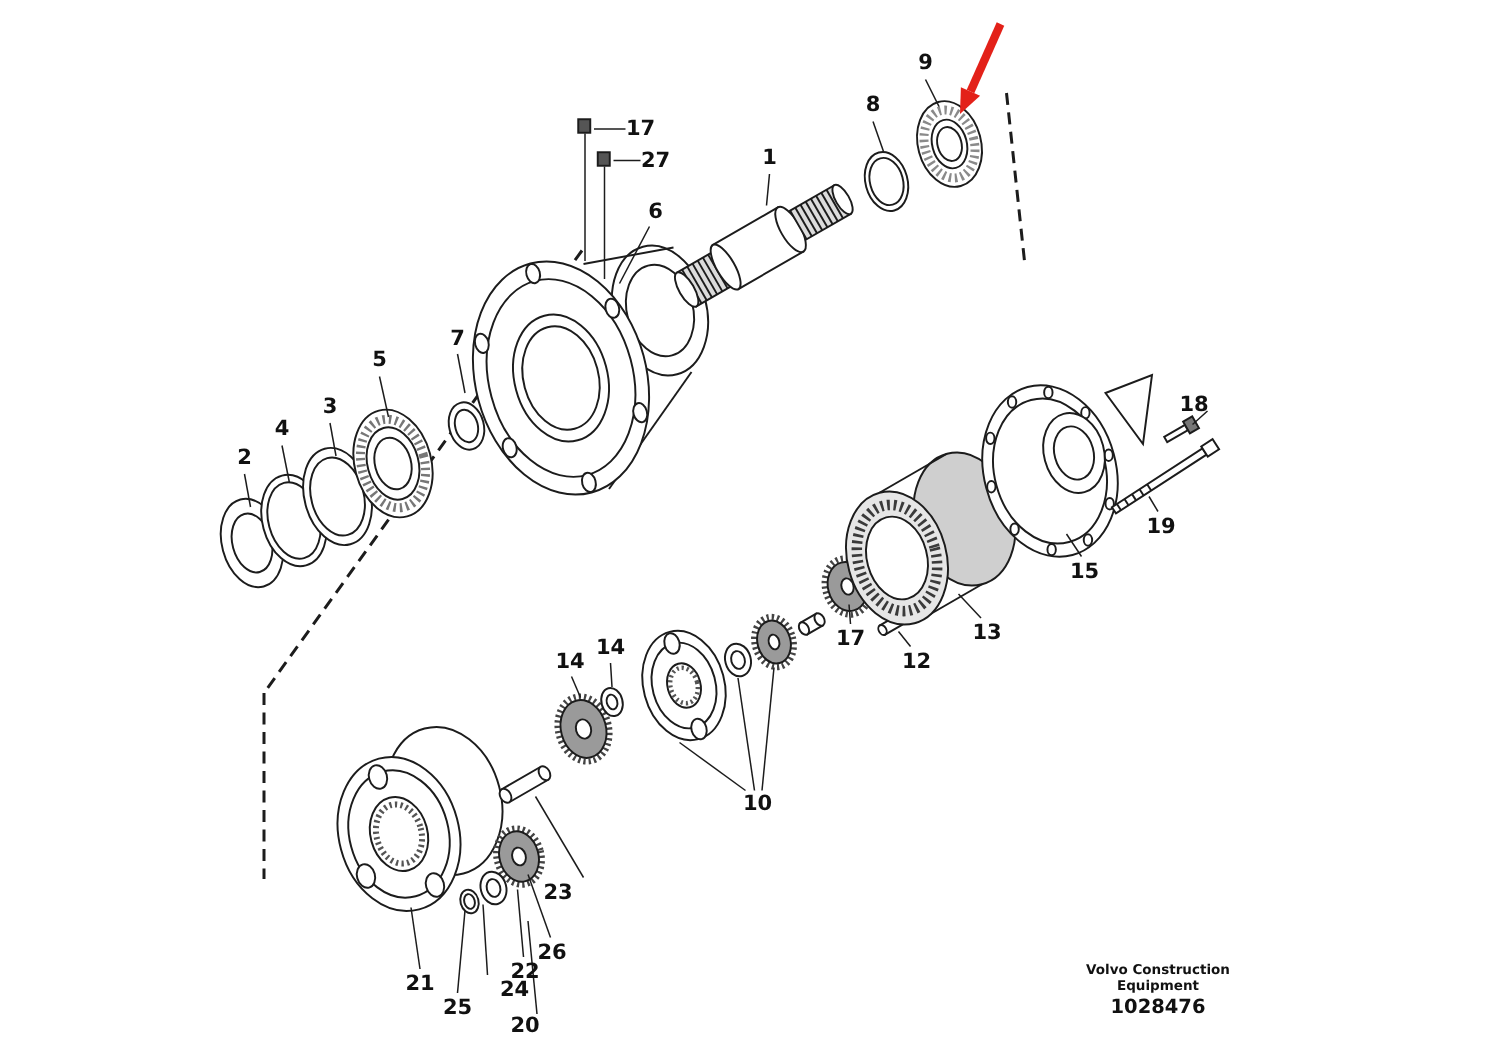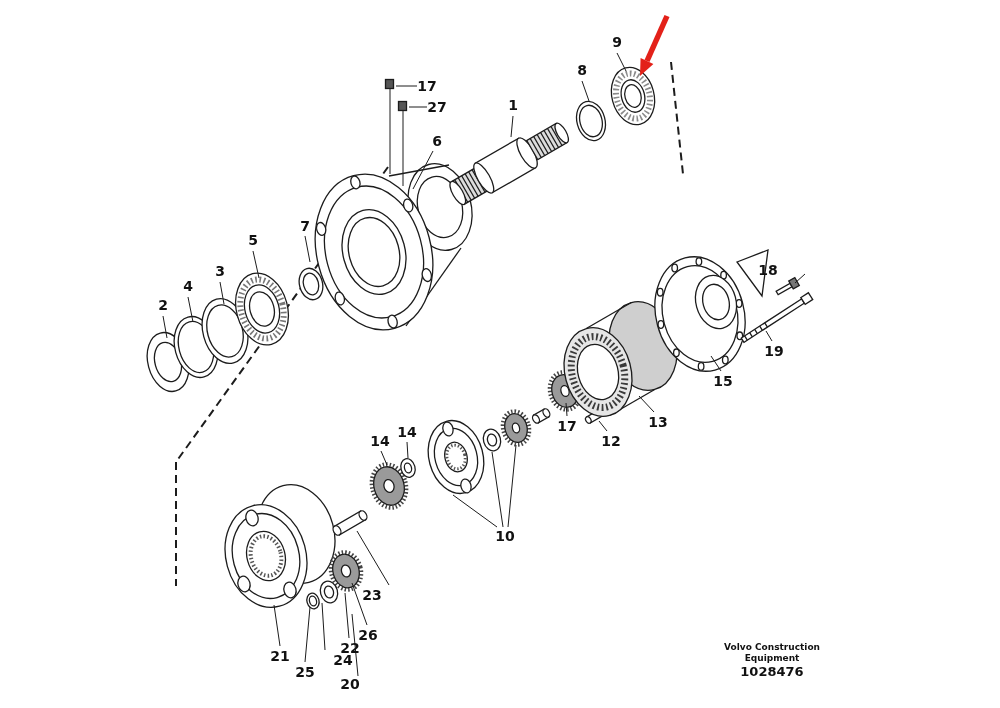--- a/index.html
+++ b/index.html
@@ -298,21 +298,21 @@
 <div class="callout" style="left:582px;top:70px">8</div>
 <div class="callout" style="left:617px;top:42px">9</div>
 <div class="callout" style="left:505px;top:536px">10</div>
 <div class="callout" style="left:380px;top:441px">14</div>
 <div class="callout" style="left:611px;top:441px">12</div>
 <div class="callout" style="left:658px;top:422px">13</div>
 <div class="callout" style="left:407px;top:432px">14</div>
 <div class="callout" style="left:723px;top:381px">15</div>
 <div class="callout" style="left:427px;top:86px">17</div>
 <div class="callout" style="left:567px;top:426px">17</div>
-<div class="callout" style="left:768px;top:270px">18</div>
+<div class="callout" style="left:796px;top:270px">18</div>
 <div class="callout" style="left:774px;top:351px">19</div>
 <div class="callout" style="left:350px;top:684px">20</div>
 <div class="callout" style="left:280px;top:656px">21</div>
 <div class="callout" style="left:350px;top:648px">22</div>
 <div class="callout" style="left:372px;top:595px">23</div>
 <div class="callout" style="left:343px;top:660px">24</div>
 <div class="callout" style="left:305px;top:672px">25</div>
 <div class="callout" style="left:368px;top:635px">26</div>
 <div class="callout" style="left:437px;top:107px">27</div>
 

